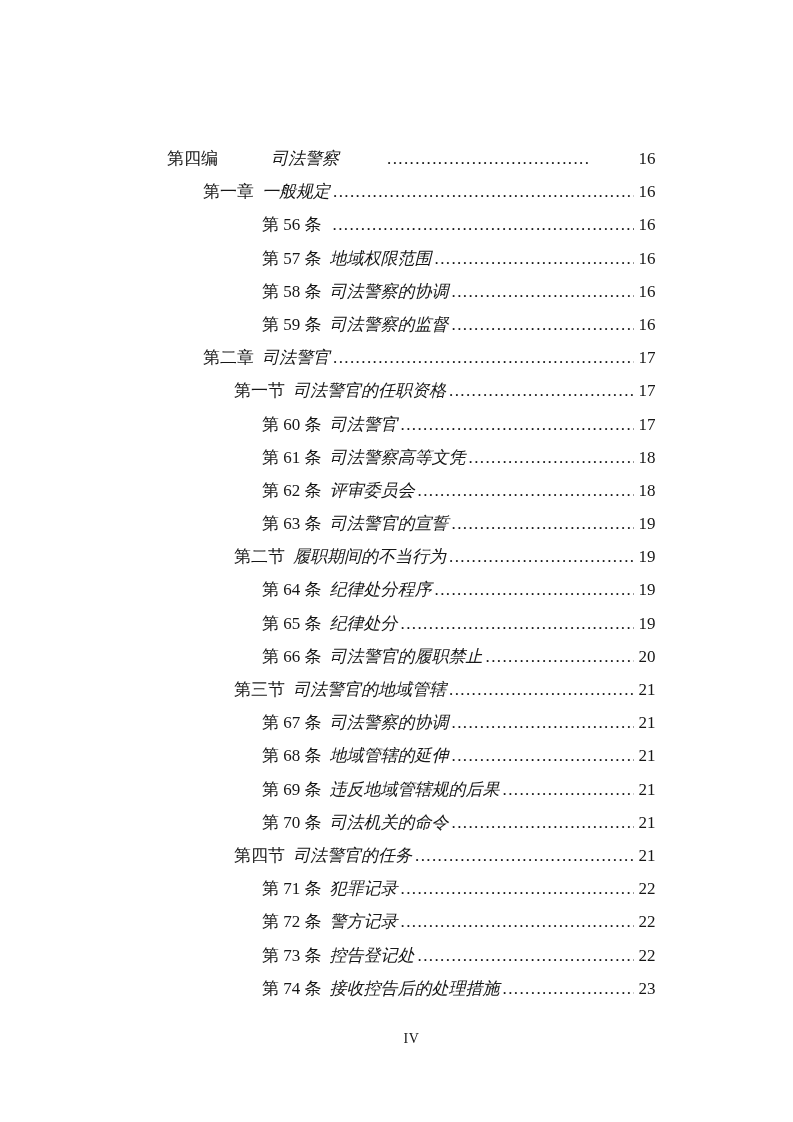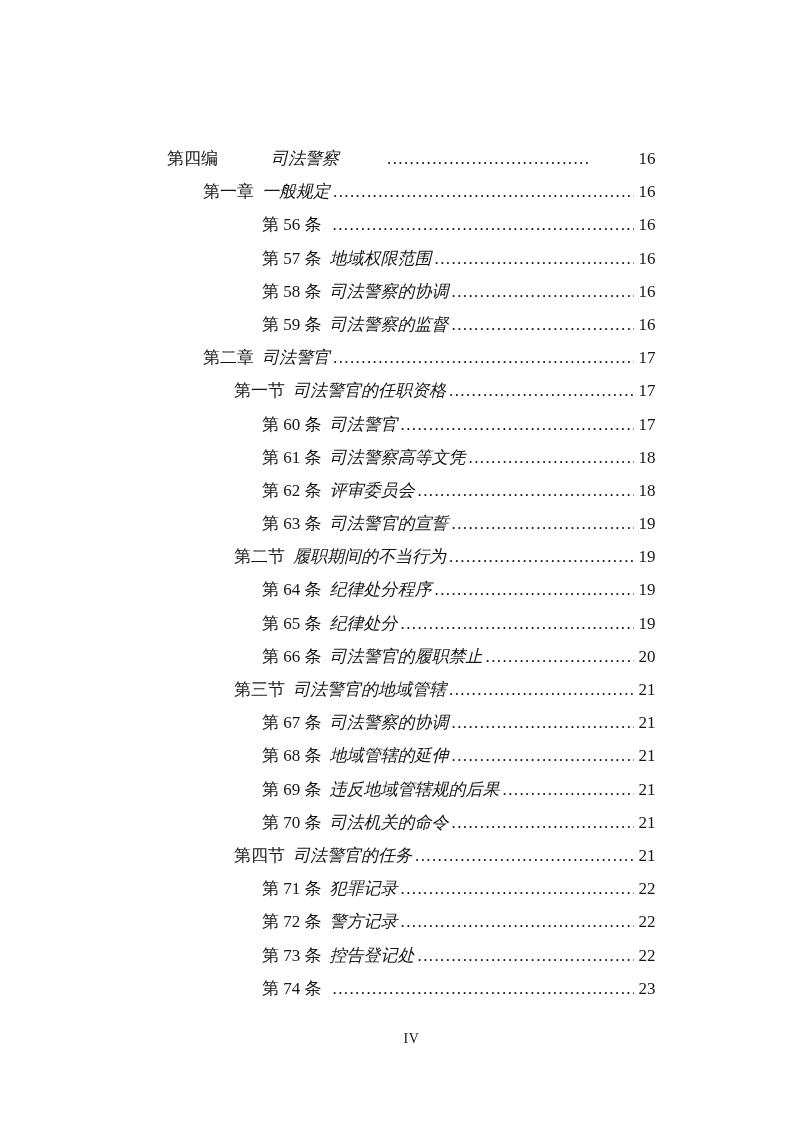--- a/index.html
+++ b/index.html
@@ -245,20 +245,21 @@
 
   <div class="toc-row lvl-4">
     <span class="toc-num">第 73 条</span>
     <span class="toc-title">控告登记处</span>
     <span class="toc-dots"></span>
     <span class="toc-page">22</span>
   </div>
 
   <div class="toc-row lvl-4">
     <span class="toc-num">第 74 条</span>
+    <span class="toc-title">接收控告后的处理措施</span>
     <span class="toc-dots"></span>
     <span class="toc-page">23</span>
   </div>
 </div>
   <div class="footer">
     <span>IV</span>
   </div>
 </div>
 
 </body></html>

